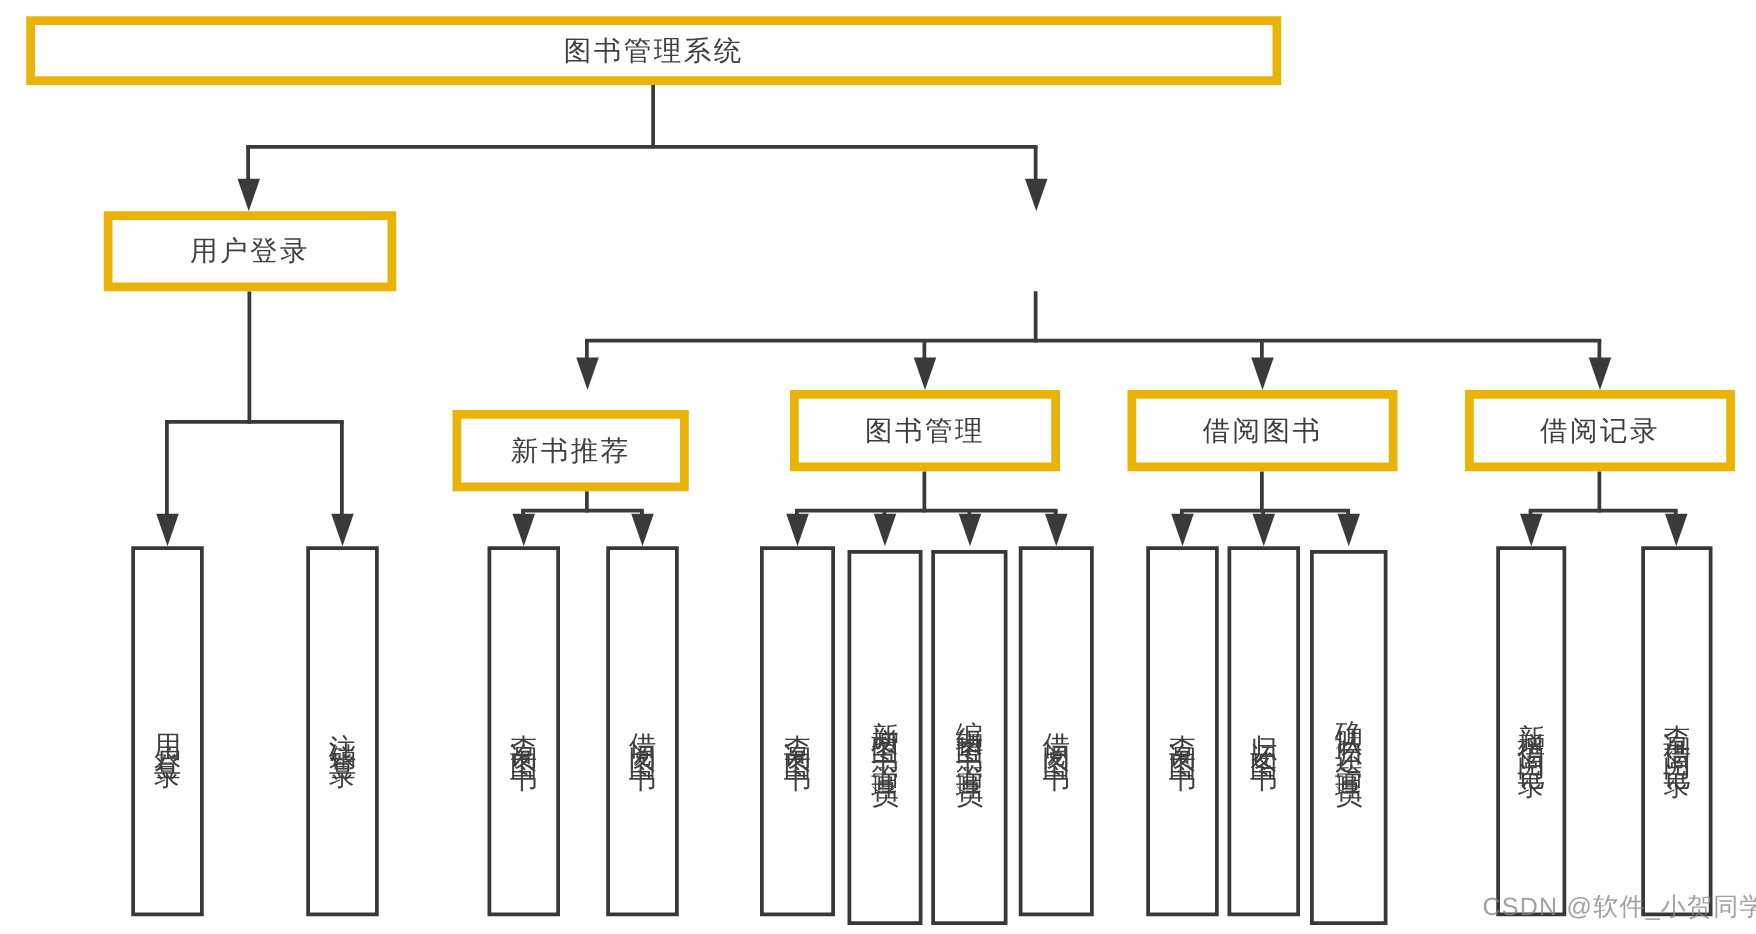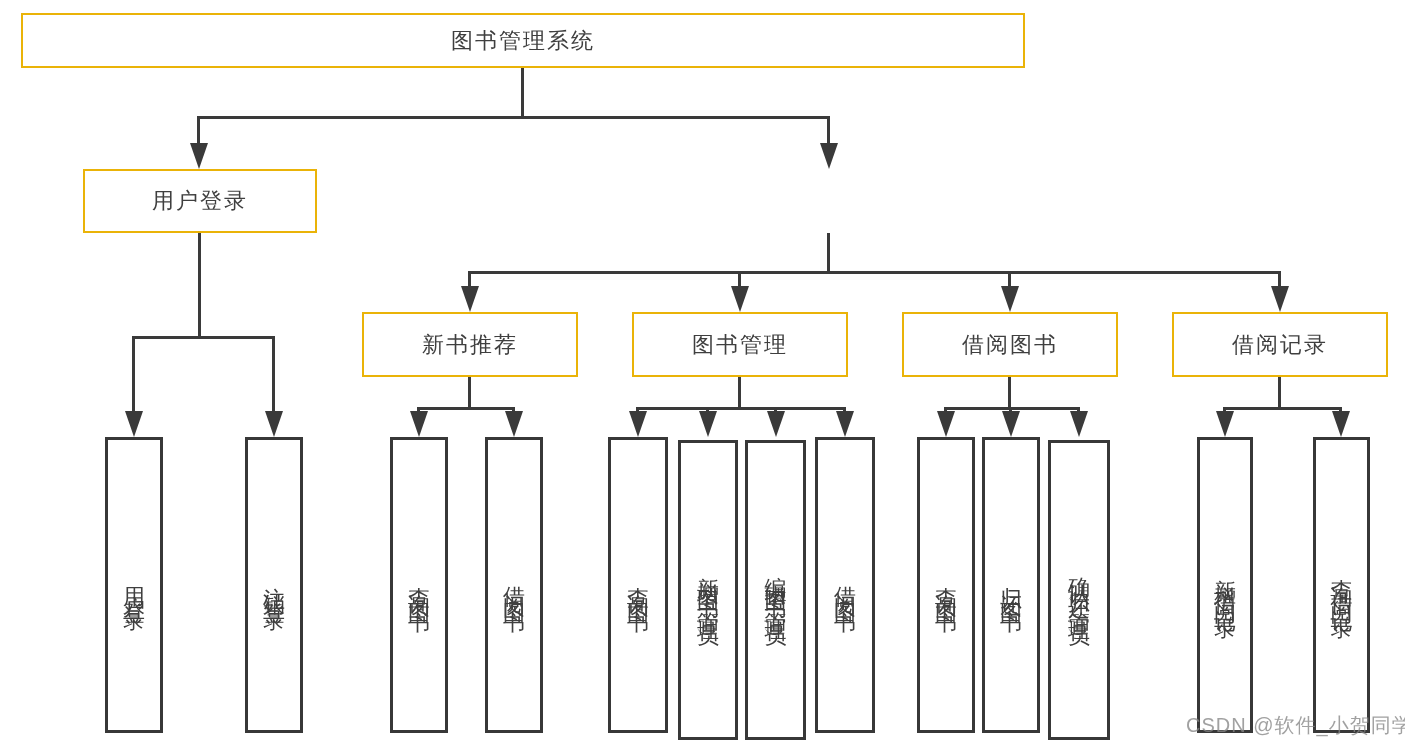--- a/index.html
+++ b/index.html
@@ -6,21 +6,21 @@
   #canvas{
     position:relative;
     width:1405px;height:747px;
     background:#ffffff;
     overflow:hidden;
     font-family:"Liberation Sans", sans-serif;
   }
   .node{
     position:absolute;
     box-sizing:border-box;
-    border:2px solid #eab308;
+    border:7px solid #eab308;
     background:#ffffff;
     display:flex;
     align-items:center;
     justify-content:center;
     color:#3f3f3f;
     font-size:22px;
     letter-spacing:2px;
     z-index:2;
   }
   .leaf{
@@ -66,21 +66,21 @@
 </style>
 </head>
 <body>
 
 <div id="canvas">
 
   <div class="node" style="left:21px;top:13px;width:1004px;height:55px;">图书管理系统</div>
 
   <div class="node" style="left:83px;top:169px;width:234px;height:64px;">用户登录</div>
 
-  <div class="node" style="left:362px;top:312px;width:216px;height:65px;">新书推荐</div>
+  <div class="node" style="left:362px;top:328px;width:189px;height:65px;">新书推荐</div>
   <div class="node" style="left:632px;top:312px;width:216px;height:65px;">图书管理</div>
   <div class="node" style="left:902px;top:312px;width:216px;height:65px;">借阅图书</div>
   <div class="node" style="left:1172px;top:312px;width:216px;height:65px;">借阅记录</div>
 
   <div class="leaf" style="left:105px;width:58px;">
     <span class="vtext">用户登录</span>
   </div>
   <div class="leaf" style="left:245px;width:58px;">
     <span class="vtext">注销登录</span>
   </div>

